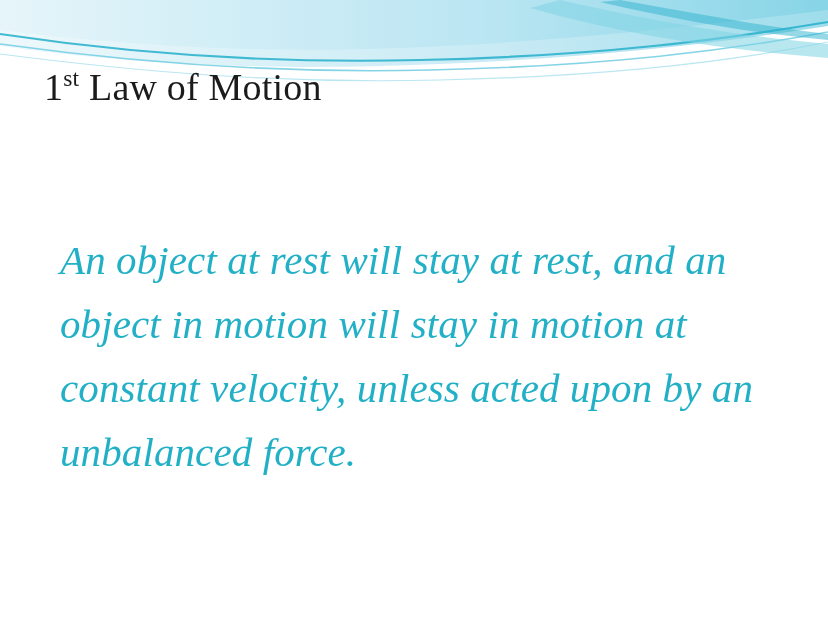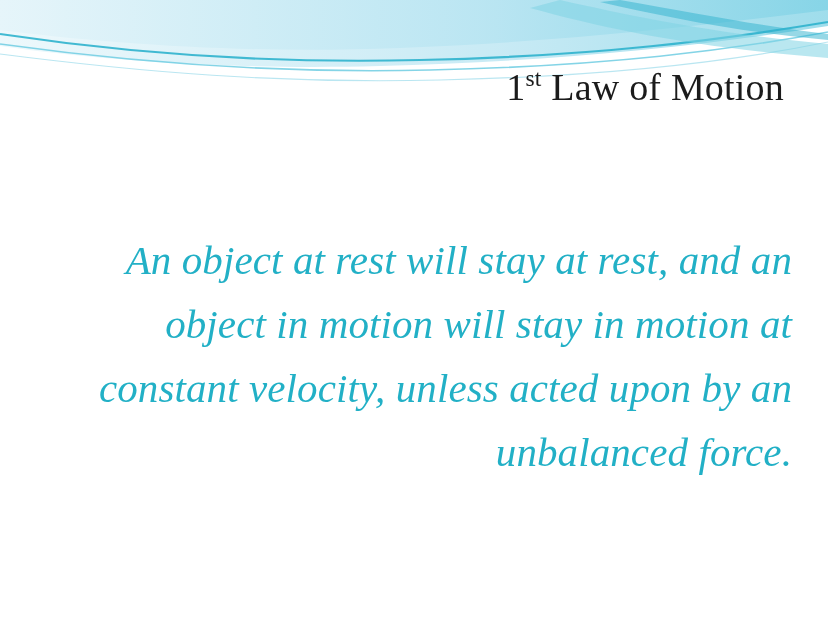--- a/index.html
+++ b/index.html
@@ -12,21 +12,20 @@
     height: 621px;
     overflow: hidden;
     font-family: "Liberation Serif", serif;
   }
   .slide {
     position: relative;
     width: 828px;
     height: 621px;
     background: #ffffff;
     overflow: hidden;
-    text-align: right;
   }
   .decor {
     position: absolute;
     top: 0;
     left: 0;
     width: 828px;
     height: 90px;
     pointer-events: none;
   }
   .title-block {
@@ -45,21 +44,21 @@
   .title-line.second {
     padding-left: 16px;
   }
   .title-line sup {
     font-size: 0.62em;
     vertical-align: super;
     line-height: 0;
   }
   .body-block {
     position: absolute;
-    left: 92px;
+    left: 60px;
     top: 228px;
     width: 700px;
   }
   .body-text {
     font-family: "Liberation Serif", serif;
     font-style: italic;
     font-size: 41px;
     line-height: 64px;
     color: #22b0c6;
     letter-spacing: 0.1px;

